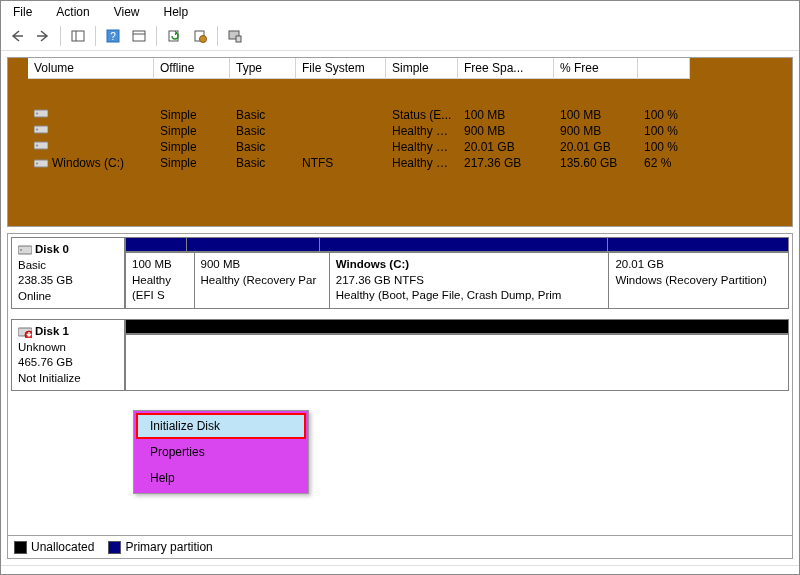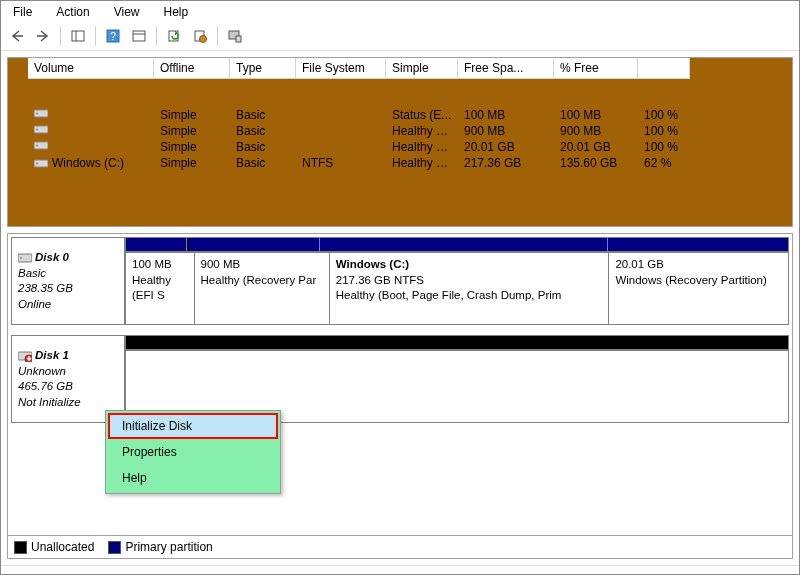--- a/index.html
+++ b/index.html
@@ -112,25 +112,24 @@
     position: relative;
     overflow: hidden;
   }
   .disk-row {
     display: flex;
     margin-bottom: 10px;
   }
   .disk-label {
     width: 100px;
     border: 1px solid #808080;
-    padding: 12px 6px;
+    padding: 4px 6px;
     font-size: 11.5px;
     line-height: 1.35;
     background: #fff;
-    font-style: italic;
   }
   .disk-label .dname { font-weight: 600; display:flex; align-items:center; gap:3px;}
   .disk-parts {
     flex: 1;
     display: flex; flex-direction: column;
   }
   .stripe { height: 15px; display:flex; }
   .stripe > div { height:100%; }
   .stripe.navy > div { background: var(--navy); border:1px solid #808080; border-left:none; box-sizing:border-box;}
   .stripe.navy > div:first-child { border-left:1px solid #808080;}
@@ -156,23 +155,23 @@
     gap: 14px;
   }
   .legend .sw {
     width: 11px; height: 11px; display: inline-block;
     margin-right: 4px; vertical-align: middle;
     border:1px solid #555;
   }
   
   .ctx-menu {
     position: absolute;
-    left: 104px; top: 409px;
+    left: 132px; top: 409px;
     width: 170px;
-    background: #86efac;
+    background: #d946ef;
     border: 1px solid #999;
     box-shadow: 2px 2px 4px rgba(0,0,0,0.25);
     padding: 2px;
     z-index: 50;
   }
   .ctx-item {
     padding: 6px 14px;
     font-size: 12px;
     cursor: default;
   }

